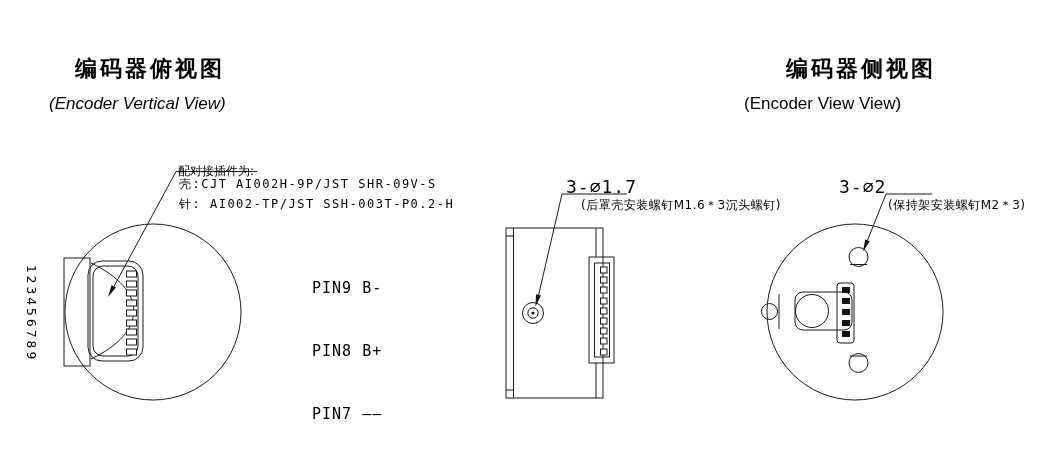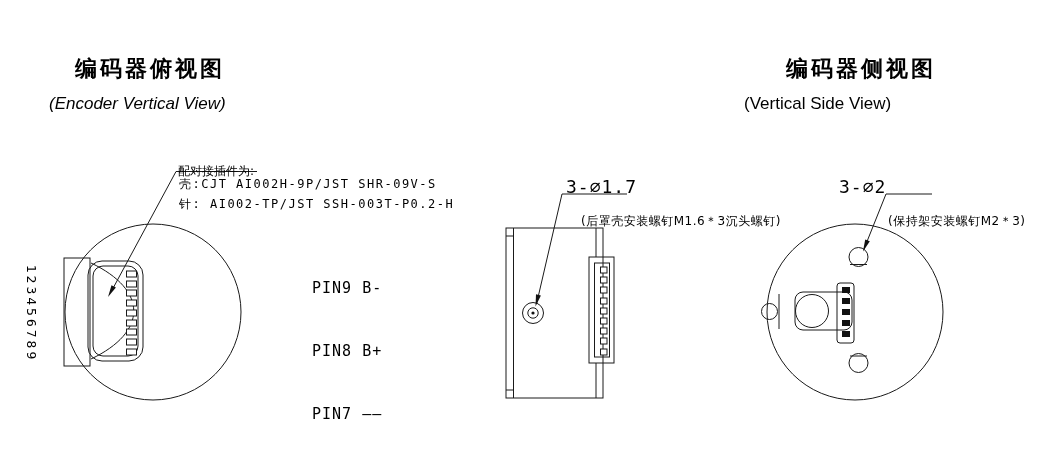--- a/index.html
+++ b/index.html
@@ -8,21 +8,21 @@
   .sheet { position:absolute; left:0; top:0; width:1054px; height:364px; background:#fff; }
   .abs { position:absolute; white-space:pre; color:#000; }
   .cn-title { font-family:"DejaVu Serif","Liberation Serif",serif; font-weight:700; font-size:22px; letter-spacing:3px; }
   .en-sub { font-family:"Liberation Sans","DejaVu Sans",sans-serif; font-size:17px; }
   .mono { font-family:"DejaVu Sans Mono","Liberation Mono",monospace; }
   .cjk { font-family:"DejaVu Sans","Liberation Sans",sans-serif; }
   .note-head { font-size:12px; }
   .conn-line { font-size:12px; letter-spacing:1.5px; }
   .pin-list { font-size:15px; letter-spacing:1px; line-height:21px; }
   .dim-text { font-size:18px; letter-spacing:1px; }
-  .dim-note { font-size:12px; letter-spacing:0.5px;margin-top:16px; }
+  .dim-note { font-size:12px; letter-spacing:0.5px; }
   .v-digits { font-size:13px; letter-spacing:3px; width:100px; text-align:center; transform:rotate(90deg); }
   svg.linework { position:absolute; left:0; top:0; }
   svg.linework path, svg.linework line, svg.linework circle, svg.linework rect, svg.linework polyline {
     fill:none; stroke:#1a1a1a; stroke-width:1;
   }
   svg.linework .pinbox { fill:#ffffff; stroke:#1a1a1a; }
   svg.linework .pinfill { fill:#111111; stroke:none; }
   svg.linework .arrow { fill:#111111; stroke:none; }
   svg.linework .dot { fill:#111111; stroke:none; }
 </style>
@@ -114,21 +114,21 @@
         <line x1="886" y1="194" x2="932" y2="194"></line>
         <line x1="886" y1="194" x2="864" y2="249"></line>
         <polygon class="arrow" points="863,251.5 869.8,241.3 865.2,239.5"></polygon>
       </g>
     </g>
   </svg>
 
   <div class="abs cn-title" style="left:75px; top:54px;">编码器俯视图</div>
   <div class="abs en-sub" style="left:49px; top:94px;font-style:italic;">(Encoder Vertical View)</div>
   <div class="abs cn-title" style="left:755px; top:54px;margin-left:31px;">编码器侧视图</div>
-  <div class="abs en-sub" style="left:744px; top:94px;">(Vertical Side View)</div>
+  <div class="abs en-sub" style="left:744px; top:94px;">(Encoder View View)</div>
 
   <div class="abs cjk note-head" style="left:178px; top:156px;margin-top:7px;">配对接插件为:</div>
   <div class="abs mono conn-line" style="left:179px; top:176px;">壳:CJT AI002H-9P/JST SHR-09V-S</div>
   <div class="abs mono conn-line" style="left:179px; top:196px;">针: AI002-TP/JST SSH-003T-P0.2-H</div>
 
   <div class="abs mono v-digits" style="left:-19px; top:306px;">123456789</div>
 
   <div class="abs mono pin-list" style="left:312px; top:236px;">
     <div>PIN9 B-</div>
     <div>PIN8 B+</div>

